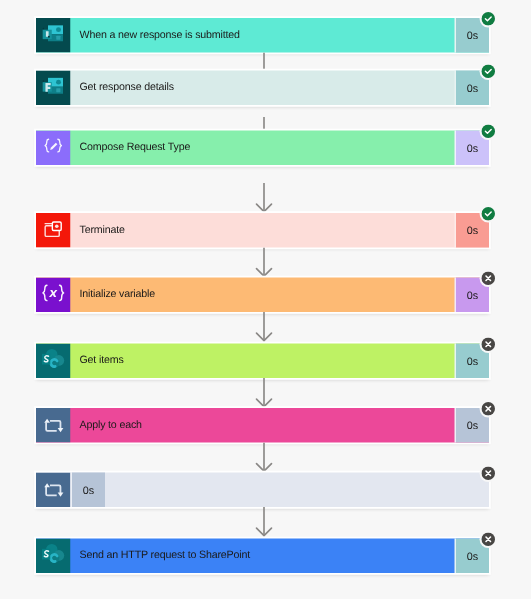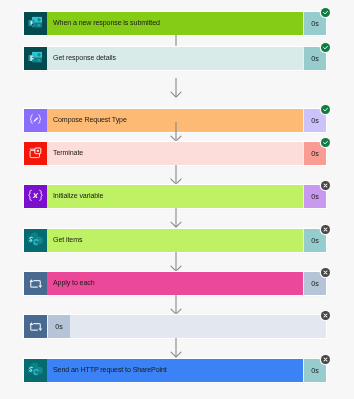--- a/index.html
+++ b/index.html
@@ -19,21 +19,21 @@
            box-shadow:0 0 0 1.3px #f7f7f7; }
   .badge svg { position:absolute; left:0; top:0; }
   .connector { position:absolute; left:168.5px; width:15px; }
   .connector svg { display:block; }
   svg { display:block; }
 </style>
 </head>
 <body>
 
 <div id="flow">
-  <div class="row" style="top:12.00px;background:#84cc16">
+  <div class="row" style="top:12.00px;background:#5eead4">
     <div class="icon-cell" style="--bg:#044a4e">
         <svg width="23" height="23" viewBox="0 0 23 23">
           <rect width="23" height="23" fill="var(--bg)"></rect>
 <rect x="8.0" y="4.9" width="10.0" height="5.9" fill="#2ec4d2"></rect>
 <rect x="8.0" y="10.8" width="10.0" height="4.7" fill="#0e7f88"></rect>
 <circle cx="15.0" cy="7.75" r="1.65" fill="#0f8b95"></circle>
 <rect x="13.5" y="11.9" width="2.8" height="2.6" rx="0.3" fill="#269ea9"></rect>
 <rect x="4.45" y="7.8" width="6.05" height="6.3" fill="#16939c"></rect>
 <path d="M6.6 8.9h1.8v3.6H6.6z" fill="#cbe9ec"></path>
 <circle cx="8.6" cy="12.5" r="0.65" fill="#05383d"></circle>
@@ -78,21 +78,21 @@
 <path d="M2.6 4.55l1.35 1.35 2.5-2.55" fill="none" stroke="#ffffff" stroke-width="0.95" stroke-linecap="round" stroke-linejoin="round"></path>
         </svg>
       </div>
   </div>
   <div class="connector" style="top:78.35px">
       <svg width="15" height="21" viewBox="0 0 15 21">
         <path d="M7.0 0v18.6" stroke="#8a8886" stroke-width="1.1" fill="none"></path>
 <path d="M2.0 14.1l5.0 5.0 5.0-5.0" fill="none" stroke="#8a8886" stroke-width="1.1" stroke-linecap="round" stroke-linejoin="round"></path>
       </svg>
     </div>
-  <div class="row" style="top:109px;background:#fdba74">
+  <div class="row" style="top:87px;background:#86efac">
     <div class="icon-cell" style="--bg:#8b6dfb">
         <svg width="23" height="23" viewBox="0 0 23 23">
           <rect width="23" height="23" fill="var(--bg)"></rect>
 <path d="M8.4 5.85C7.4 5.95 7.2 6.6 7.2 7.4 7.2 8.9 7.3 9.5 6.05 10.05 7.3 10.6 7.2 11.2 7.2 12.7 7.2 13.5 7.4 14.15 8.4 14.25" fill="none" stroke="#ffffff" stroke-width="0.9" stroke-linecap="round" stroke-linejoin="round" opacity="0.9"></path>
 <path d="M14.6 5.85C15.6 5.95 15.8 6.6 15.8 7.4 15.8 8.9 15.7 9.5 16.95 10.05 15.7 10.6 15.8 11.2 15.8 12.7 15.8 13.5 15.6 14.15 14.6 14.25" fill="none" stroke="#ffffff" stroke-width="0.9" stroke-linecap="round" stroke-linejoin="round" opacity="0.9"></path>
 <path d="M13.2 8.15l1.05 1.05-3.35 3.35-1.45 0.4 0.4-1.45z" fill="#ffffff" opacity="0.93"></path>
 </svg>
       </div>
     <div class="title-cell">Compose Request Type</div>
     <div class="sep" style="background:#f3effe"></div>
@@ -129,21 +129,21 @@
 <path d="M2.6 4.55l1.35 1.35 2.5-2.55" fill="none" stroke="#ffffff" stroke-width="0.95" stroke-linecap="round" stroke-linejoin="round"></path>
         </svg>
       </div>
   </div>
   <div class="connector" style="top:165.05px">
       <svg width="15" height="21" viewBox="0 0 15 21">
         <path d="M7.0 0v18.6" stroke="#8a8886" stroke-width="1.1" fill="none"></path>
 <path d="M2.0 14.1l5.0 5.0 5.0-5.0" fill="none" stroke="#8a8886" stroke-width="1.1" stroke-linecap="round" stroke-linejoin="round"></path>
       </svg>
     </div>
-  <div class="row" style="top:185.40px;background:#bef264">
+  <div class="row" style="top:185.40px;background:#fdba74">
     <div class="icon-cell" style="--bg:#7a10ce">
         <svg width="23" height="23" viewBox="0 0 23 23">
           <rect width="23" height="23" fill="var(--bg)"></rect>
 <path d="M7.3 5.2C6.1 5.35 5.9 6.15 5.9 7.1 5.9 8.9 6.0 9.6 4.6 10.3 6.0 11.0 5.9 11.7 5.9 13.5 5.9 14.45 6.1 15.25 7.3 15.4" fill="none" stroke="#ffffff" stroke-width="0.95" stroke-linecap="round" stroke-linejoin="round" opacity="0.95"></path>
 <path d="M15.7 5.2C16.9 5.35 17.1 6.15 17.1 7.1 17.1 8.9 17.0 9.6 18.4 10.3 17.0 11.0 17.1 11.7 17.1 13.5 17.1 14.45 16.9 15.25 15.7 15.4" fill="none" stroke="#ffffff" stroke-width="0.95" stroke-linecap="round" stroke-linejoin="round" opacity="0.95"></path>
 <path d="M9.45 8.35h1.45l0.8 1.55 1.2-1.55h1.4l-1.95 2.4 1.15 2.3h-1.5l-0.75-1.6-1.2 1.6H8.6l2.1-2.55z" fill="#ffffff" opacity="0.95"></path>
 </svg>
       </div>
     <div class="title-cell">Initialize variable</div>
     <div class="sep" style="background:#f1e8fa"></div>

